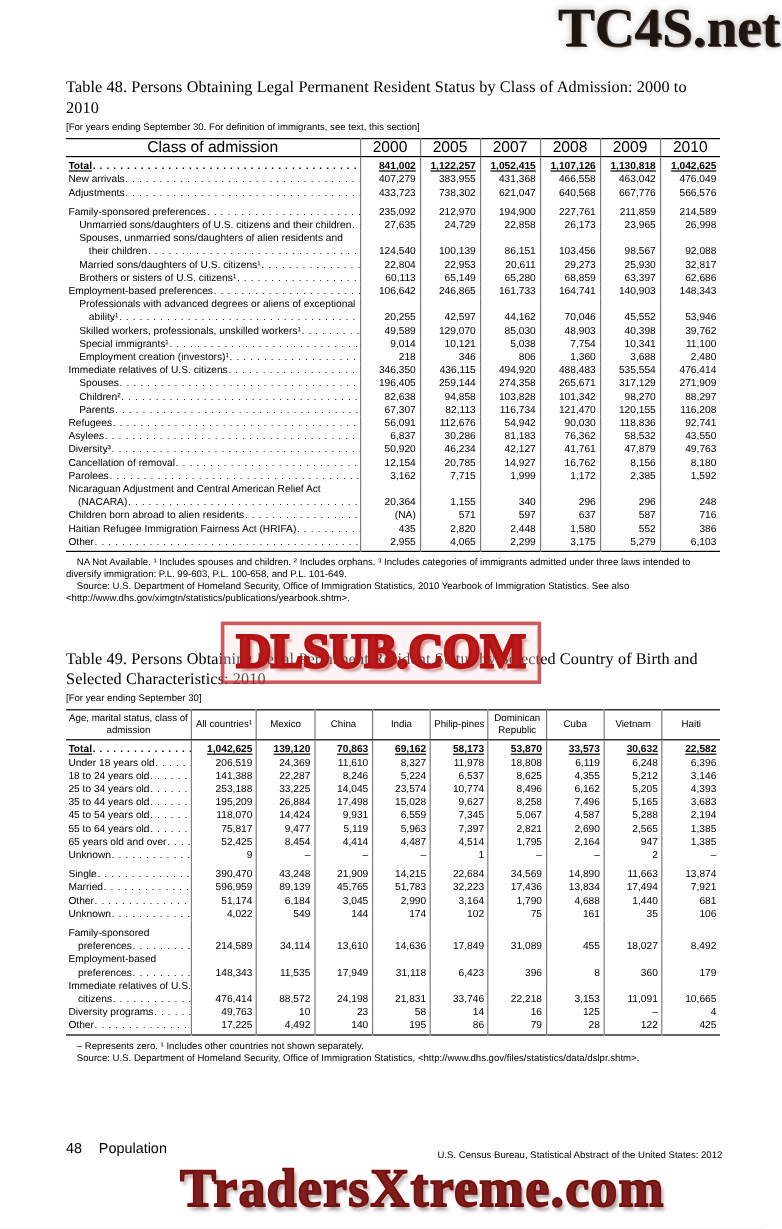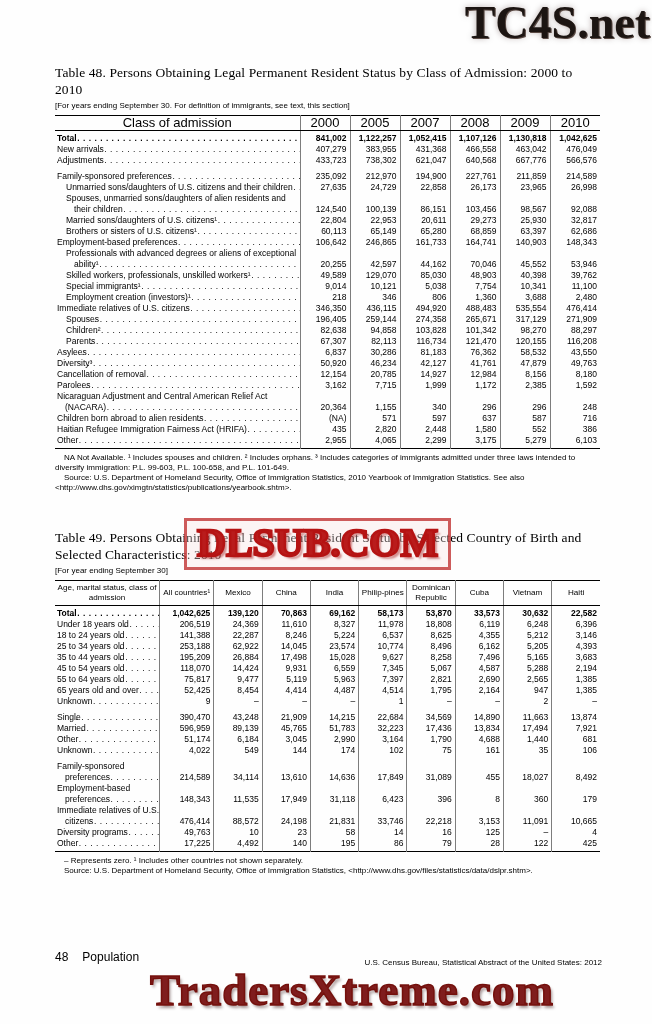--- a/index.html
+++ b/index.html
@@ -26,21 +26,21 @@
   .stat th {
     font-weight:normal; font-size:13px; line-height:10px; text-align:center;
     vertical-align:middle; padding:2px 1px; border-bottom:1px solid #000;
   }
   .stat td { vertical-align:bottom; line-height:11px; }
   .stat td.val { text-align:right; padding:0 3px 0 1px; white-space:nowrap; overflow:hidden; }
   .stat th + th, .stat td + td { border-left:1px solid #7d7d7d; }
   .stat tbody tr:first-child td { padding-top:2px; }
   .stat tbody tr:last-child td { padding-bottom:2px; }
   .stat tr.g td { padding-top:5px; }
-  .stat tr.b { font-weight:bold; }
+  .stat tr.b { font-weight:bold;text-decoration:underline; }
 
   td.lbl { padding:0 0 0 2px; }
   .lw { overflow:hidden; padding-left:8px; text-indent:-8px; }
   .i1 .lw { margin-left:9px; }
   .lt { position:relative; }
   .lt::after {
     content:"\00a0. . . . . . . . . . . . . . . . . . . . . . . . . . . . . . . . . . . . . . . . . . . . . . . . . . . . . . . . . . . . . . . . . . . . . . . . . . . . . . . . .";
     position:absolute; white-space:nowrap; letter-spacing:.5px;
   }
 
@@ -286,20 +286,31 @@
               </td>
               <td class="val">67,307</td>
               <td class="val">82,113</td>
               <td class="val">116,734</td>
               <td class="val">121,470</td>
               <td class="val">120,155</td>
               <td class="val">116,208</td>
             </tr>
             <tr class="">
               <td class="lbl">
+                <div class="lw"><span class="lt">Refugees</span></div>
+              </td>
+              <td class="val">56,091</td>
+              <td class="val">112,676</td>
+              <td class="val">54,942</td>
+              <td class="val">90,030</td>
+              <td class="val">118,836</td>
+              <td class="val">92,741</td>
+            </tr>
+            <tr class="">
+              <td class="lbl">
                 <div class="lw"><span class="lt">Asylees</span></div>
               </td>
               <td class="val">6,837</td>
               <td class="val">30,286</td>
               <td class="val">81,183</td>
               <td class="val">76,362</td>
               <td class="val">58,532</td>
               <td class="val">43,550</td>
             </tr>
             <tr class="">
@@ -313,21 +324,21 @@
               <td class="val">47,879</td>
               <td class="val">49,763</td>
             </tr>
             <tr class="">
               <td class="lbl">
                 <div class="lw"><span class="lt">Cancellation of removal</span></div>
               </td>
               <td class="val">12,154</td>
               <td class="val">20,785</td>
               <td class="val">14,927</td>
-              <td class="val">12,984</td>
+              <td class="val">16,762</td>
               <td class="val">8,156</td>
               <td class="val">8,180</td>
             </tr>
             <tr class="">
               <td class="lbl">
                 <div class="lw"><span class="lt">Parolees</span></div>
               </td>
               <td class="val">3,162</td>
               <td class="val">7,715</td>
               <td class="val">1,999</td>
@@ -451,21 +462,21 @@
               <td class="val">8,625</td>
               <td class="val">4,355</td>
               <td class="val">5,212</td>
               <td class="val">3,146</td>
             </tr>
             <tr class="">
               <td class="lbl">
                 <div class="lw"><span class="lt">25 to 34 years old</span></div>
               </td>
               <td class="val">253,188</td>
-              <td class="val">62,922</td>
+              <td class="val">33,225</td>
               <td class="val">14,045</td>
               <td class="val">23,574</td>
               <td class="val">10,774</td>
               <td class="val">8,496</td>
               <td class="val">6,162</td>
               <td class="val">5,205</td>
               <td class="val">4,393</td>
             </tr>
             <tr class="">
               <td class="lbl">

